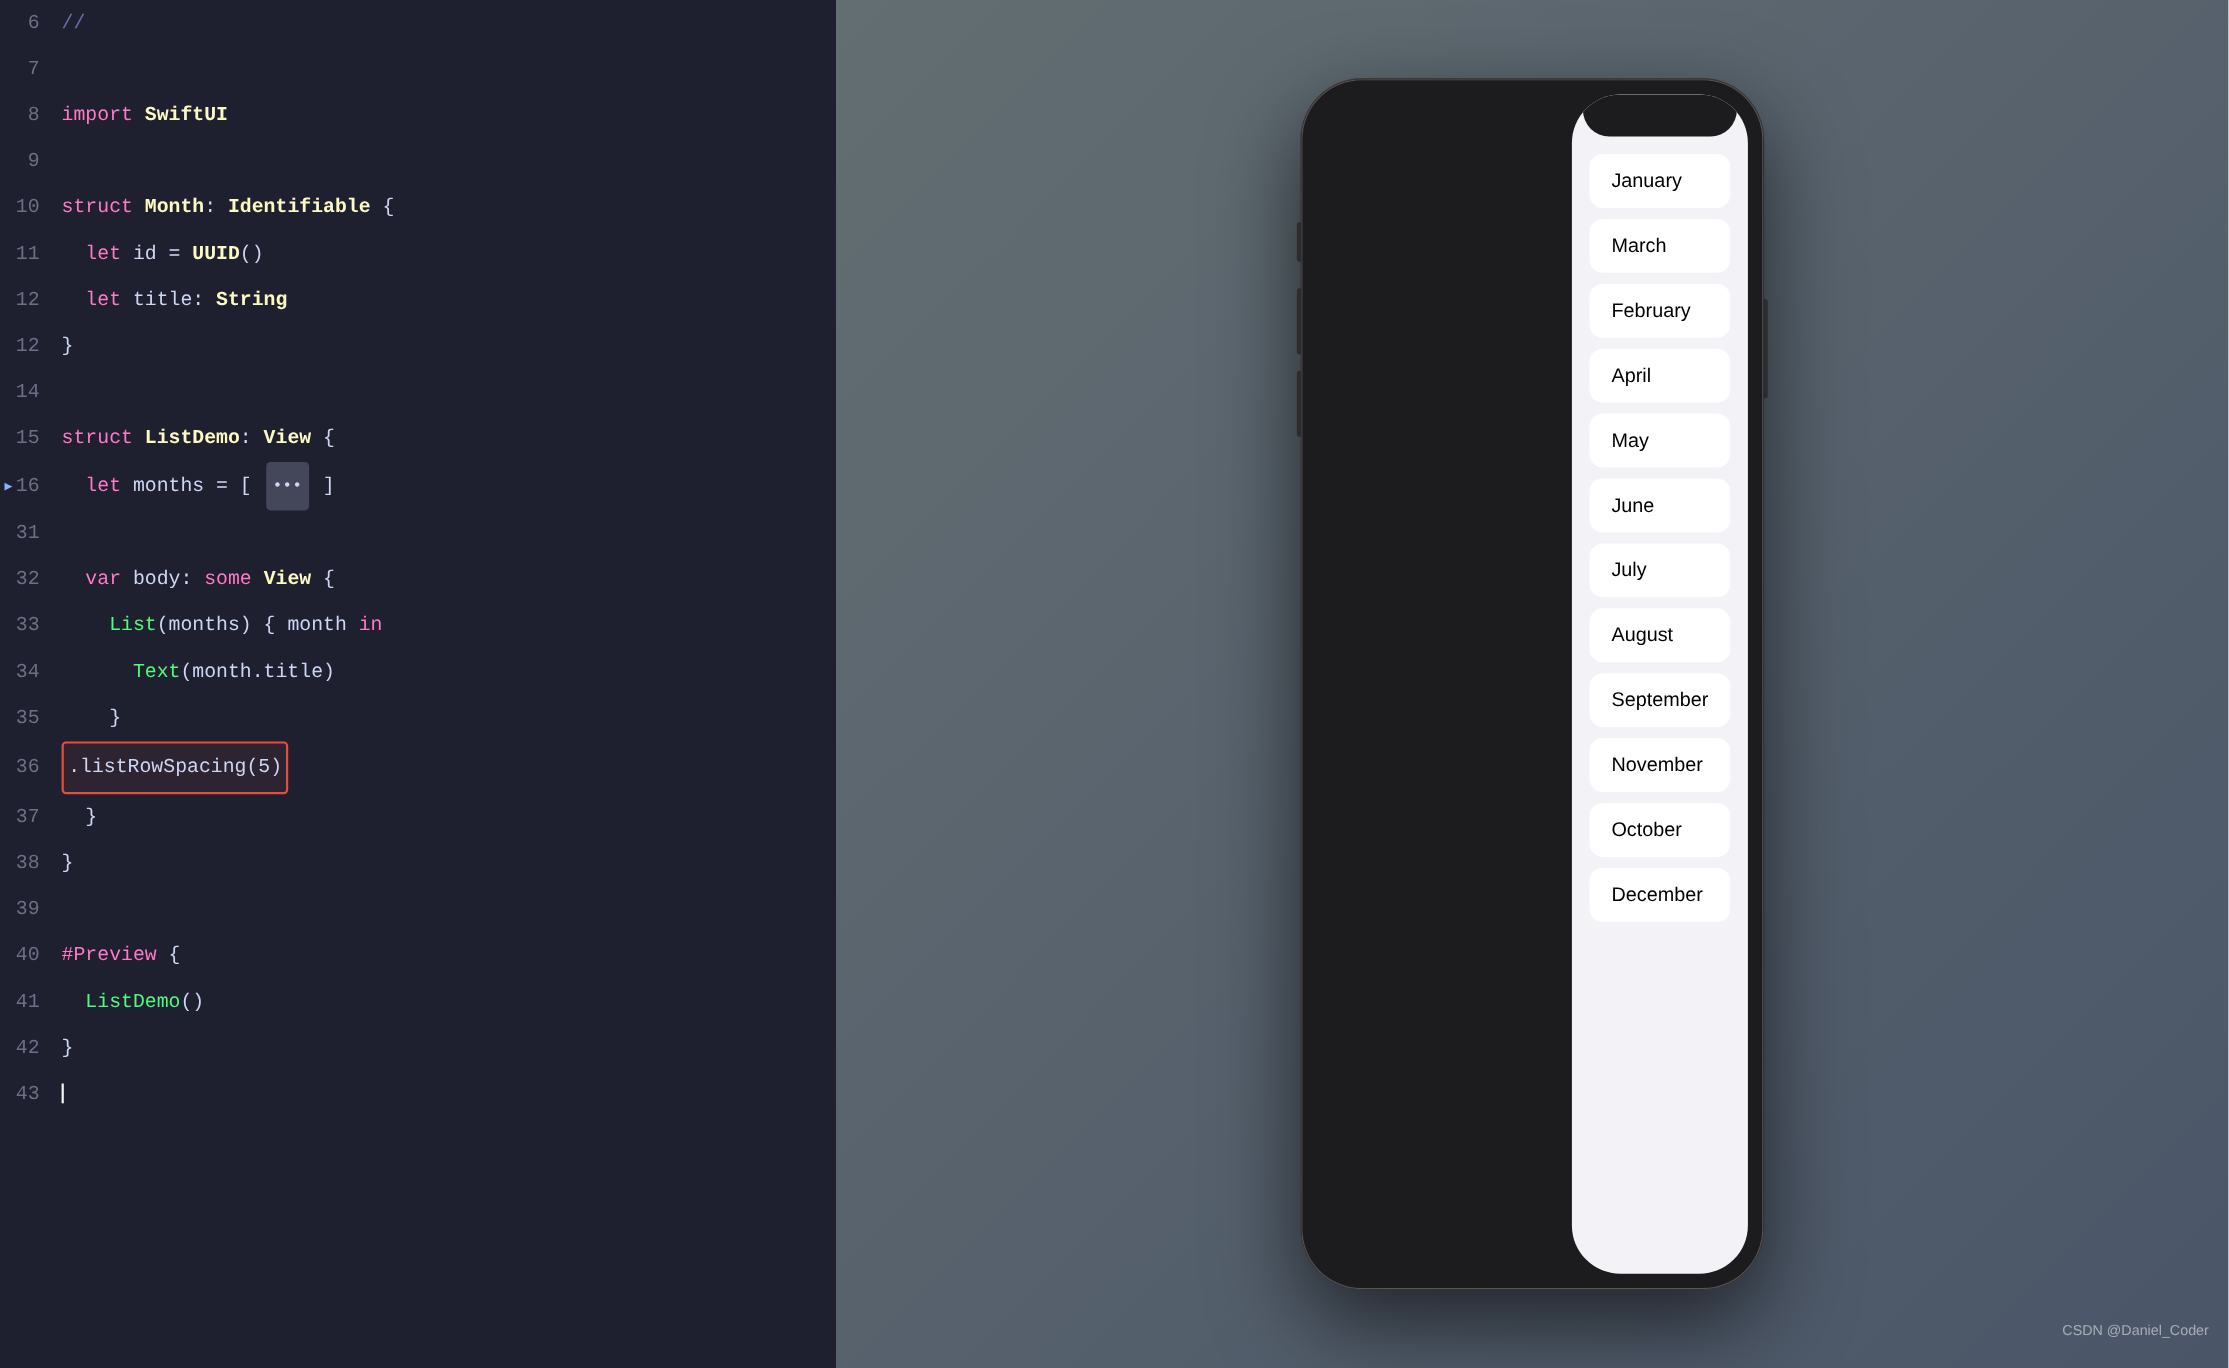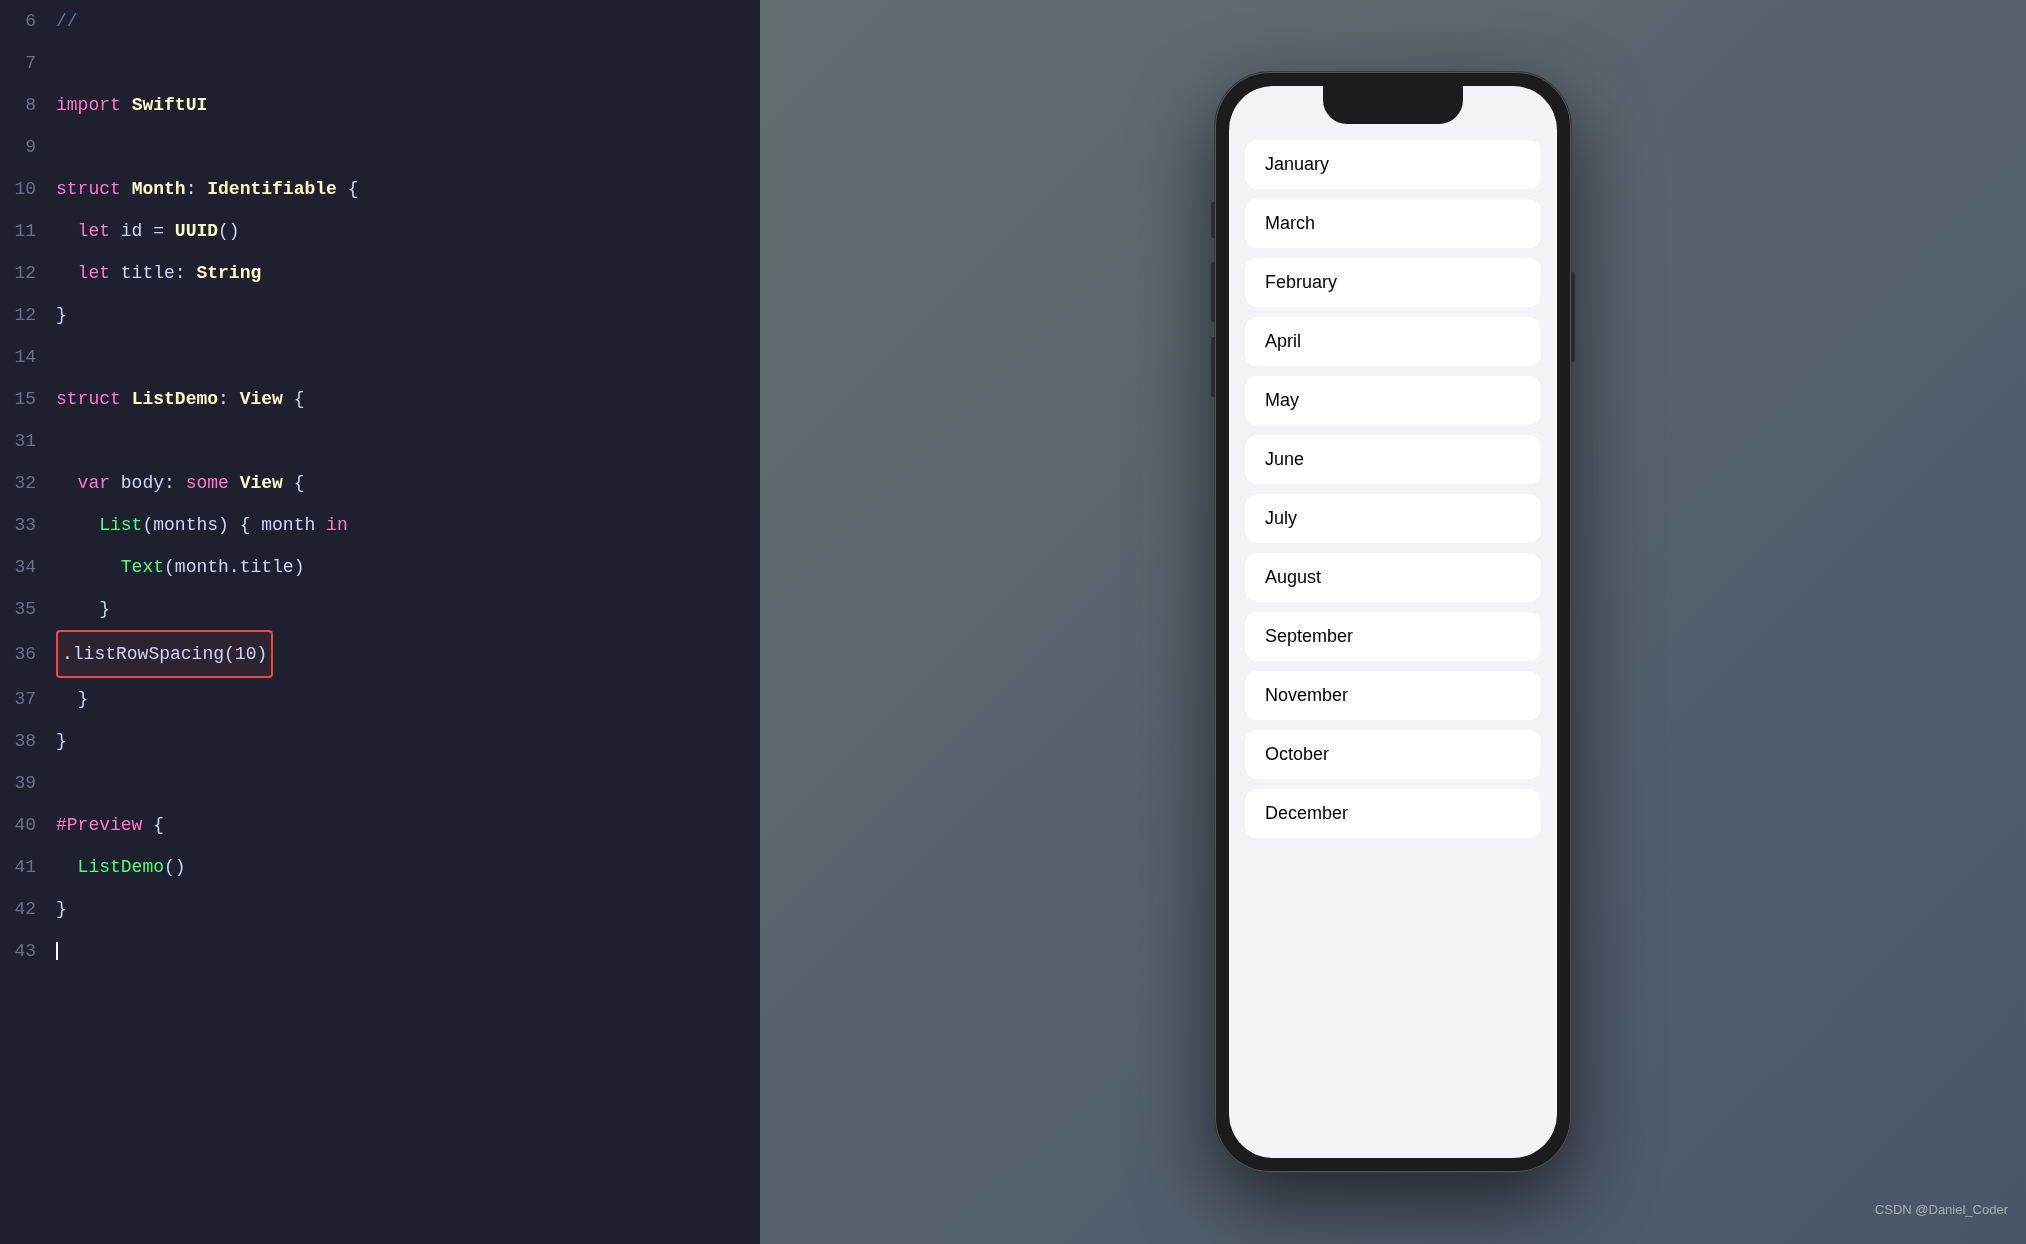--- a/index.html
+++ b/index.html
@@ -101,32 +101,33 @@
       flex: 1;
       background: #636e72;
       background: linear-gradient(135deg, #636e72 0%, #4a5568 100%);
       display: flex;
       align-items: center;
       justify-content: center;
       position: relative;
     }
 
     #phone {
-      width: 356px;
+      width: 420px;
       height: 1100px;
       background: #1c1c1e;
       border-radius: 55px;
       padding: 14px;
       box-shadow:
         0 0 0 1px #3a3a3c,
         0 30px 80px rgba(0,0,0,0.6),
         inset 0 0 0 1px #555;
       position: relative;
       display: flex;
       flex-direction: column;
+      align-items: flex-end;
     }
 
     #phone-screen {
       flex: 1;
       background: #f2f2f7;
       border-radius: 44px;
       overflow: hidden;
       position: relative;
       display: flex;
       flex-direction: column;
@@ -236,20 +237,24 @@
       <span class="line-content"><span class="plain">}</span></span>
     </div>
     <div class="code-line">
       <span class="line-num">14</span>
       <span class="line-content"></span>
     </div>
     <div class="code-line">
       <span class="line-num">15</span>
       <span class="line-content"><span class="kw">struct</span><span class="plain"> </span><span class="type">ListDemo</span><span class="plain">: </span><span class="type">View</span><span class="plain"> {</span></span>
     </div>
+    <div class="code-line active-indicator">
+      <span class="line-num">16</span>
+      <span class="line-content"><span class="plain">  </span><span class="kw">let</span><span class="plain"> months = [ </span><span class="dots-badge">•••</span><span class="plain"> ]</span></span>
+    </div>
     <div class="code-line">
       <span class="line-num">31</span>
       <span class="line-content"></span>
     </div>
     <div class="code-line">
       <span class="line-num">32</span>
       <span class="line-content"><span class="plain">  </span><span class="kw">var</span><span class="plain"> body: </span><span class="kw">some</span><span class="plain"> </span><span class="type">View</span><span class="plain"> {</span></span>
     </div>
     <div class="code-line">
       <span class="line-num">33</span>
@@ -258,21 +263,21 @@
     <div class="code-line">
       <span class="line-num">34</span>
       <span class="line-content"><span class="plain">      </span><span class="func">Text</span><span class="plain">(month.title)</span></span>
     </div>
     <div class="code-line">
       <span class="line-num">35</span>
       <span class="line-content"><span class="plain">    }</span></span>
     </div>
     <div class="code-line">
       <span class="line-num">36</span>
-      <span class="line-content"><span class="highlight-box plain">.listRowSpacing(10)</span></span>
+      <span class="line-content"><span class="highlight-box plain">.listRowSpacing(5)</span></span>
     </div>
     <div class="code-line">
       <span class="line-num">37</span>
       <span class="line-content"><span class="plain">  }</span></span>
     </div>
     <div class="code-line">
       <span class="line-num">38</span>
       <span class="line-content"><span class="plain">}</span></span>
     </div>
     <div class="code-line">

